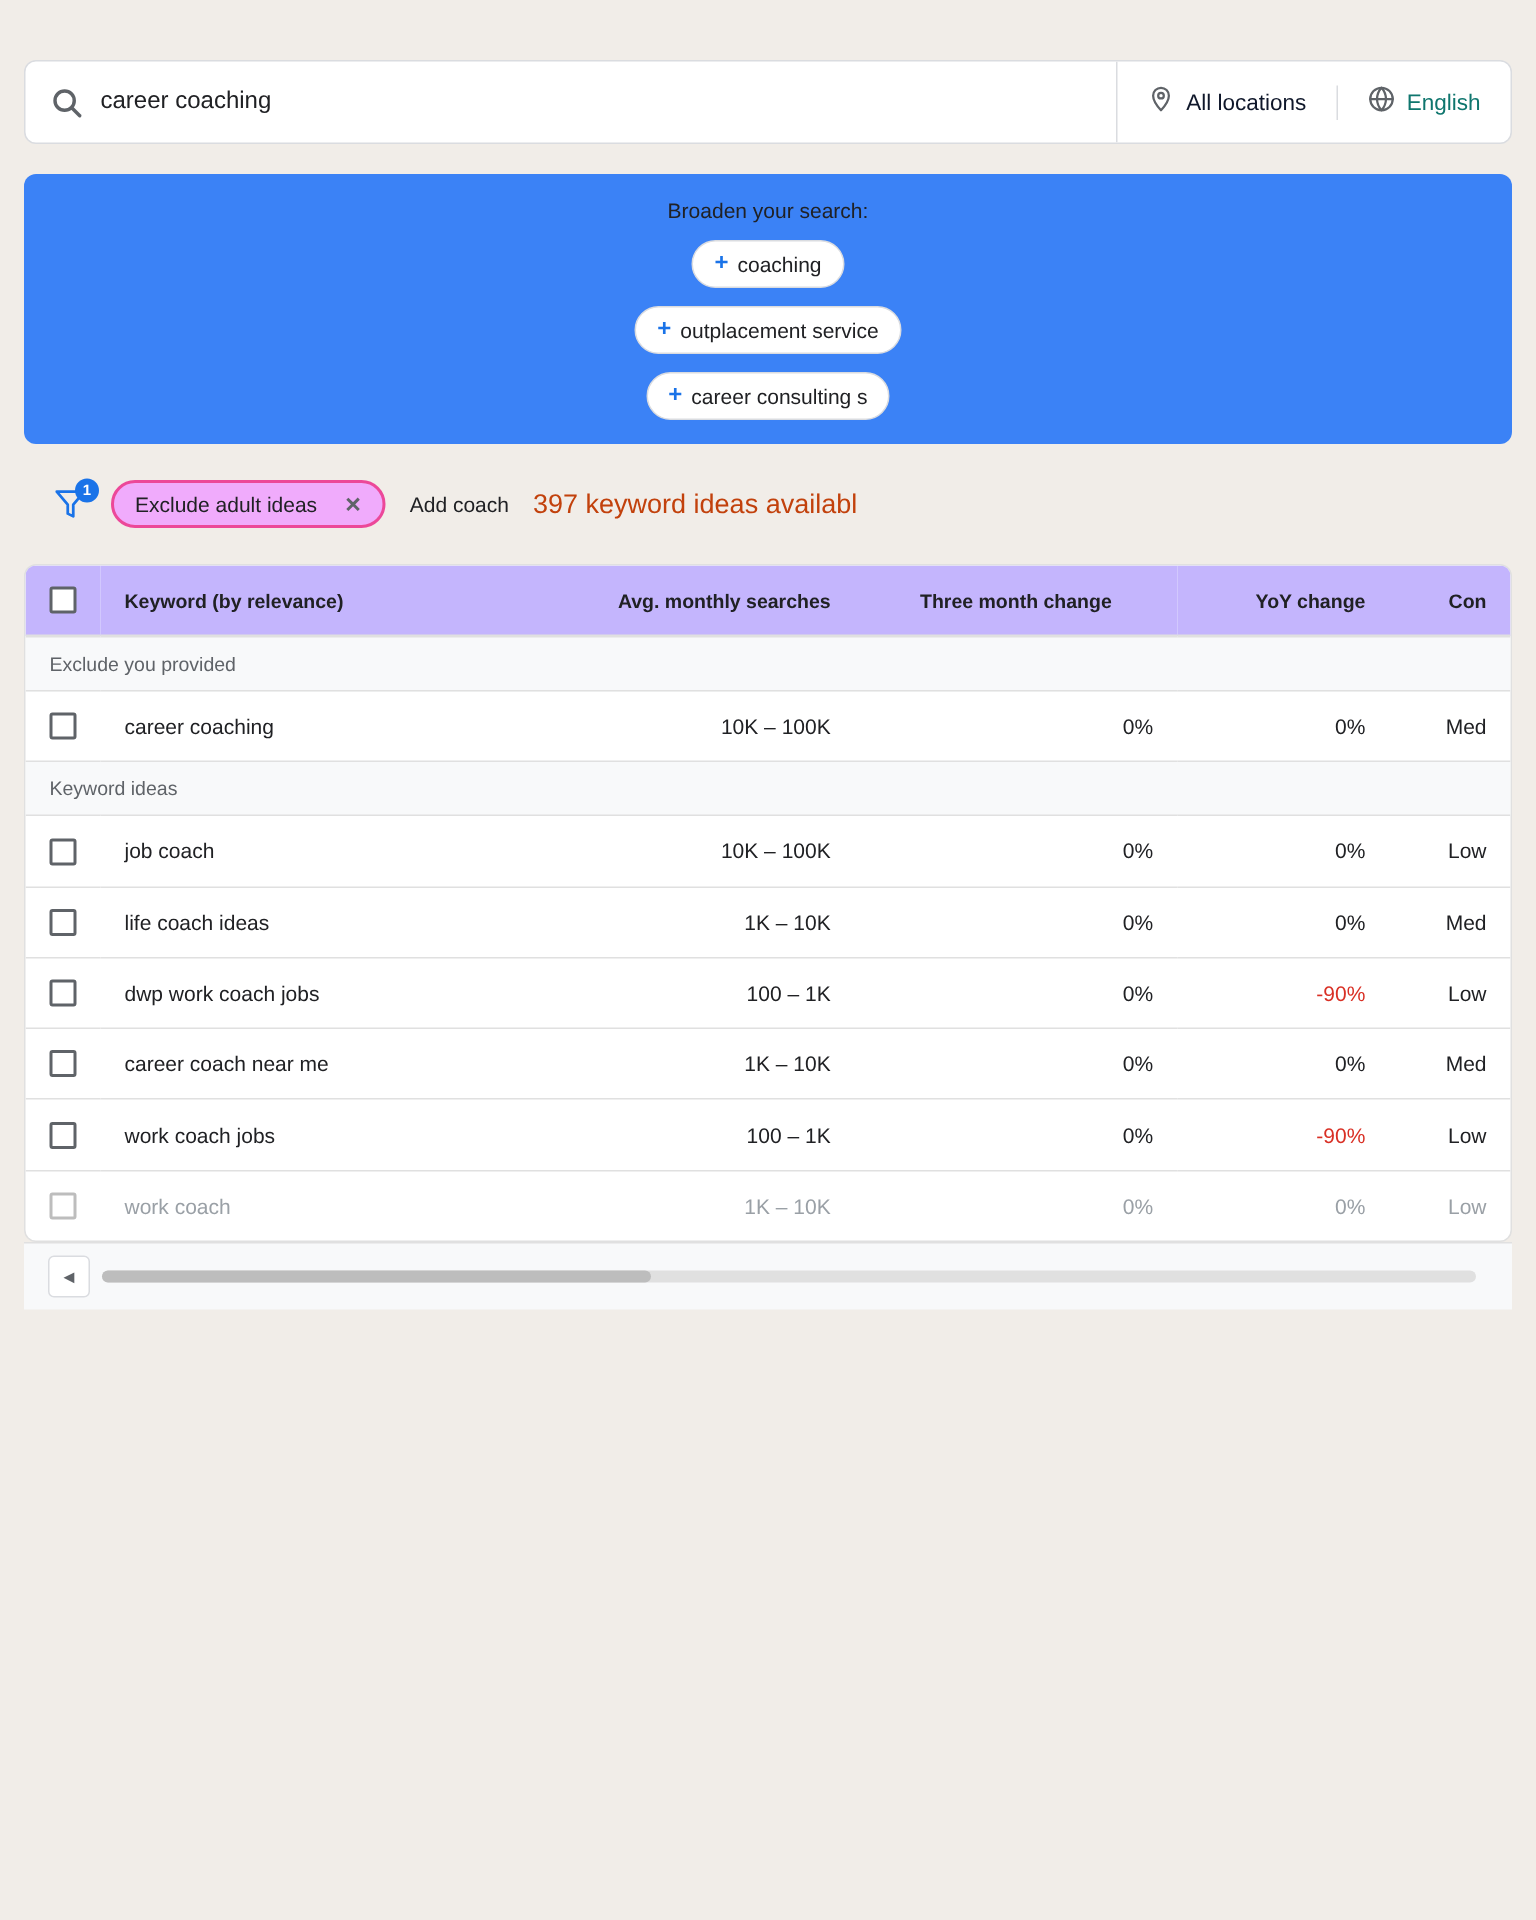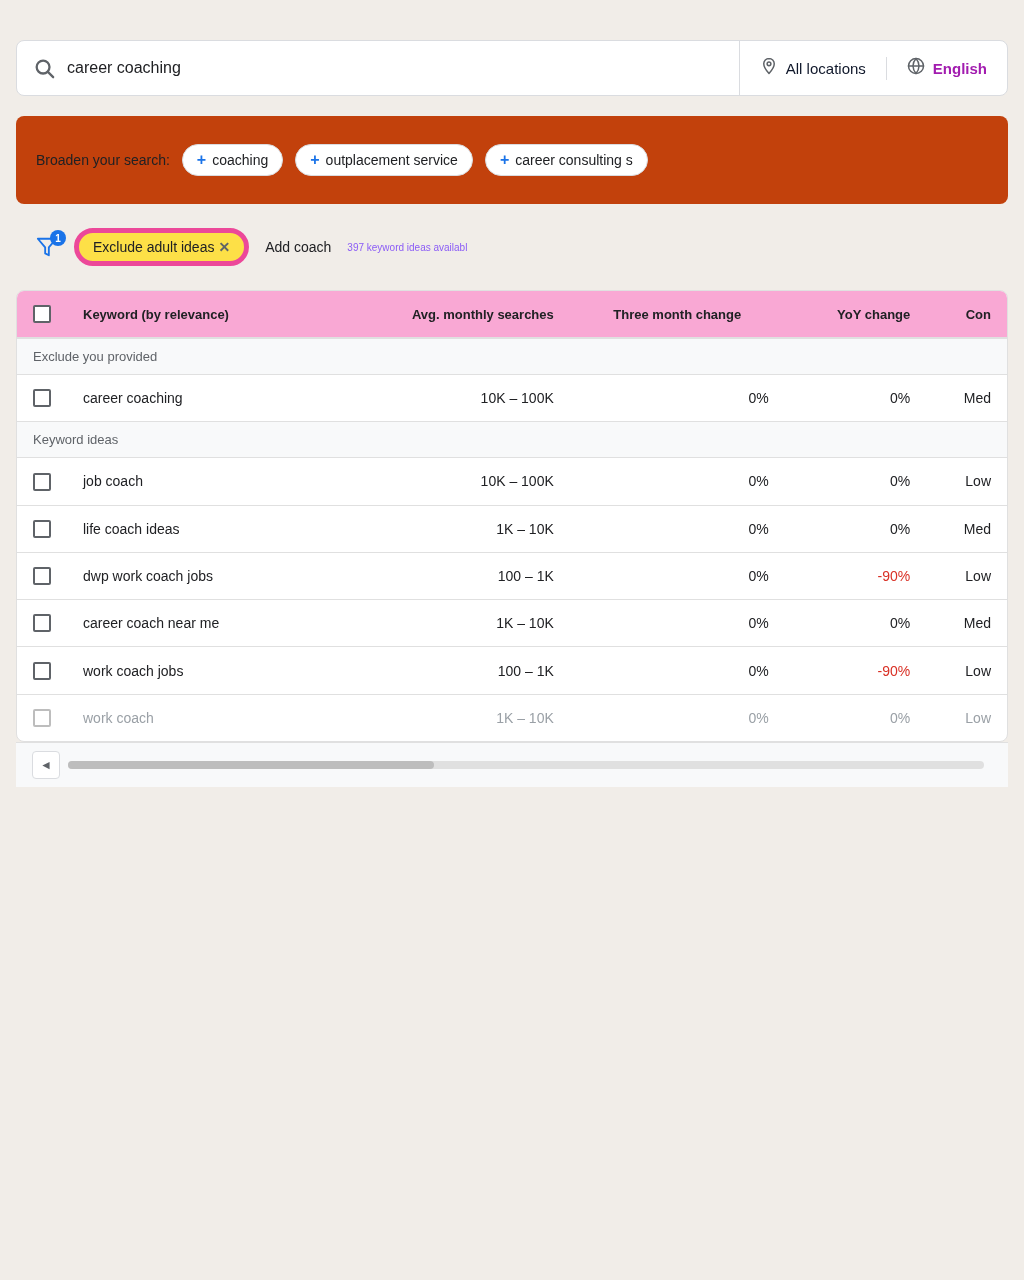--- a/index.html
+++ b/index.html
@@ -82,35 +82,35 @@
       cursor: pointer;
     }
 
     .language-icon {
       font-size: 18px;
       color: #5f6368;
     }
 
     .language-text {
       font-size: 15px;
-      color: #a21caf;
-      font-weight: bold;
+      color: #0f766e;
     }
 
     
     .broaden-section {
-      background: #c2410c;
-      padding: 28px 20px;
+      background: #3b82f6;
+      padding: 16px 20px;
       display: flex;
       align-items: center;
       gap: 12px;
       margin: 0 16px;
       border-radius: 8px;
       flex-wrap: nowrap;
       overflow: hidden;
+      flex-direction: column;
     }
 
     .broaden-label {
       font-size: 14px;
       color: #202124;
       white-space: nowrap;
       font-weight: 400;
     }
 
     .broaden-chip {
@@ -161,25 +161,25 @@
       font-size: 10px;
       display: flex;
       align-items: center;
       justify-content: center;
       font-weight: bold;
     }
 
     .exclude-chip {
       display: flex;
       align-items: center;
-      gap: 4px;
-      border: 5px solid #ec4899;
+      gap: 18px;
+      border: 2px solid #ec4899;
       border-radius: 20px;
       padding: 6px 14px;
-      background: #fde047;
+      background: #f0abfc;
       font-size: 14px;
       color: #202124;
       cursor: pointer;
     }
 
     .exclude-chip .close-x {
       color: #5f6368;
       font-weight: bold;
       cursor: pointer;
     }
@@ -201,21 +201,21 @@
       overflow: hidden;
       border: 1px solid #e0e0e0;
     }
 
     table {
       width: 100%;
       border-collapse: collapse;
     }
 
     thead tr {
-      background: #f9a8d4;
+      background: #c4b5fd;
       border-bottom: 2px solid #e0e0e0;
     }
 
     thead th {
       padding: 14px 16px;
       text-align: left;
       font-size: 13px;
       font-weight: 600;
       color: #202124;
     }
@@ -418,21 +418,21 @@
       <svg width="22" height="22" viewBox="0 0 24 24" fill="none" stroke="#1a73e8" stroke-width="2" stroke-linecap="round" stroke-linejoin="round">
         <polygon points="22 3 2 3 10 12.46 10 19 14 21 14 12.46 22 3"></polygon>
       </svg>
       <span class="filter-badge">1</span>
     </div>
     <div class="exclude-chip">
       <span>Exclude adult ideas</span>
       <span class="close-x">✕</span>
     </div>
     <button class="add-filter-btn">Add coach</button>
-    <span style="font-size:10px;color:#8b5cf6;">397 keyword ideas availabl</span>
+    <span style="font-size:18px;color:#c2410c;">397 keyword ideas availabl</span>
   </div>
 
   <div class="table-container">
     <table>
       <thead>
         <tr>
           <th class="checkbox-col">
             <span class="checkbox"></span>
           </th>
           <th class="keyword-col">Keyword (by relevance)</th>

